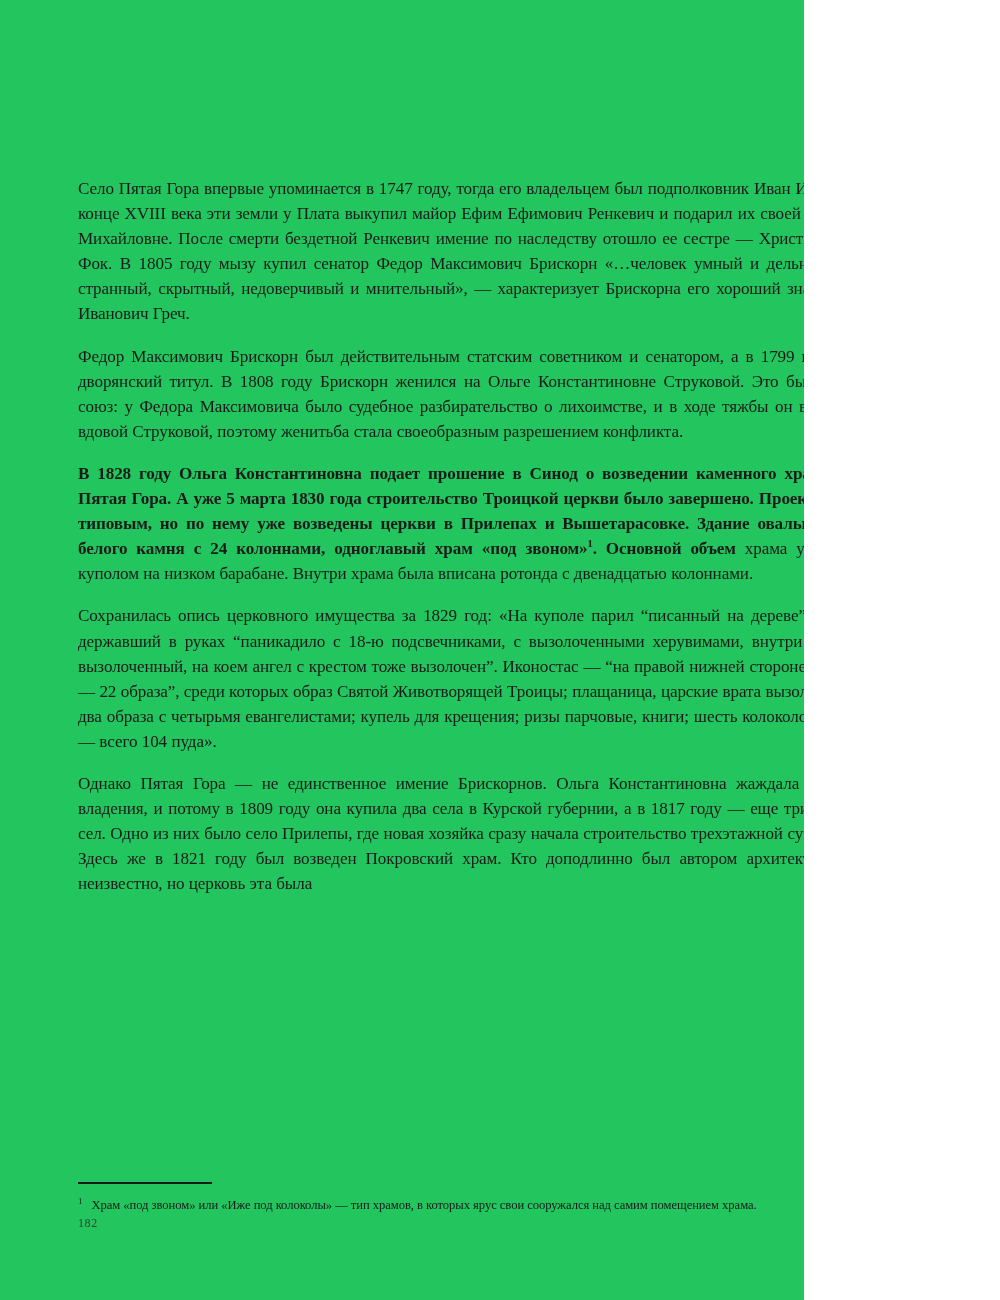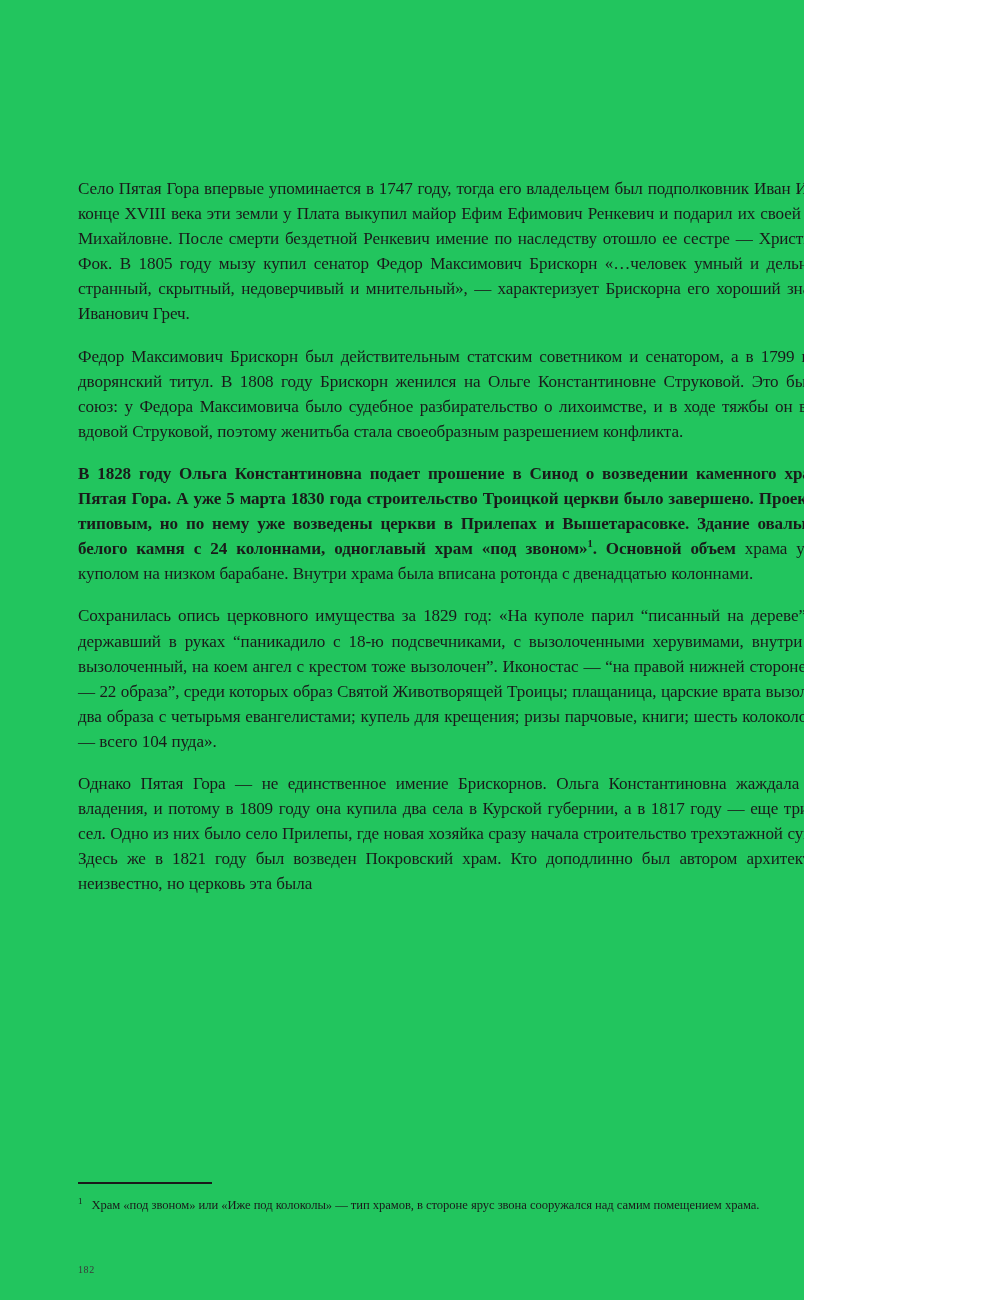--- a/index.html
+++ b/index.html
@@ -62,22 +62,22 @@
   }
   .fn-text .fn-marker {
     font-size: 9px;
     vertical-align: super;
     line-height: 0;
     margin-right: 9px;
   }
   .page-number {
     position: absolute;
     left: 78px;
-    top: 1264px;
-    font-size: 10px;
+    top: 1216px;
+    font-size: 12px;
     color: #3a3a3a;
     letter-spacing: 0.6px;
   }
 </style>
 </head>
 <body>
 
 <div class="page">
 
   <div class="content">
@@ -90,18 +90,18 @@
     <p class="para"><span class="bold-run">В 1828 году Ольга Константиновна подает прошение в Синод о возведении каменного храма в поместье Пятая Гора. А уже 5 марта 1830 года строительство Троицкой церкви было завершено. Проект храма не был типовым, но по нему уже возведены церкви в Прилепах и Вышетарасовке. Здание овальный формы, из белого камня с 24 колоннами, одноглавый храм «под звоном»</span><sup class="fn">1</sup><span class="bold-run">. Основной объем</span><span> храма увенчан плоским куполом на низком барабане. Внутри храма была вписана ротонда с двенадцатью колоннами.</span></p>
 
     <p class="para">Сохранилась опись церковного имущества за 1829 год: «На куполе парил “писанный на дереве” образ Саваофа, державший в руках “паникадило с 18-ю подсвечниками, с вызолоченными херувимами, внутри шар бронзовый вызолоченный, на коем ангел с крестом тоже вызолочен”. Иконостас — “на правой нижней стороне в нижнем ярусе — 22 образа”, среди которых образ Святой Животворящей Троицы; плащаница, царские врата вызолоченные, на них два образа с четырьмя евангелистами; купель для крещения; ризы парчовые, книги; шесть колоколов (один 52 пуда) — всего 104 пуда».</p>
 
     <p class="para">Однако Пятая Гора — не единственное имение Брискорнов. Ольга Константиновна жаждала увеличить свои владения, и потому в 1809 году она купила два села в Курской губернии, а в 1817 году — еще три деревни и пять сел. Одно из них было село Прилепы, где новая хозяйка сразу начала строительство трехэтажной суконной фабрики. Здесь же в 1821 году был возведен Покровский храм. Кто доподлинно был автором архитектурного проекта неизвестно, но церковь эта была</p>
 
   </div>
 
   <div class="footnote-zone">
     <div class="fn-rule"></div>
-    <p class="fn-text"><span class="fn-marker">1</span><span>Храм «под звоном» или «Иже под колоколы» — тип храмов, в стороне ярус звона сооружался над самим помещением храма.</span></p>
+    <p class="fn-text"><span class="fn-marker">1</span><span>Храм «под звоном» или «Иже под колоколы» — тип храмов, в которых ярус свои сооружался над самим помещением храма.</span></p>
   </div>
 
   <div class="page-number">182</div>
 
 </div>
 
 </body></html>

